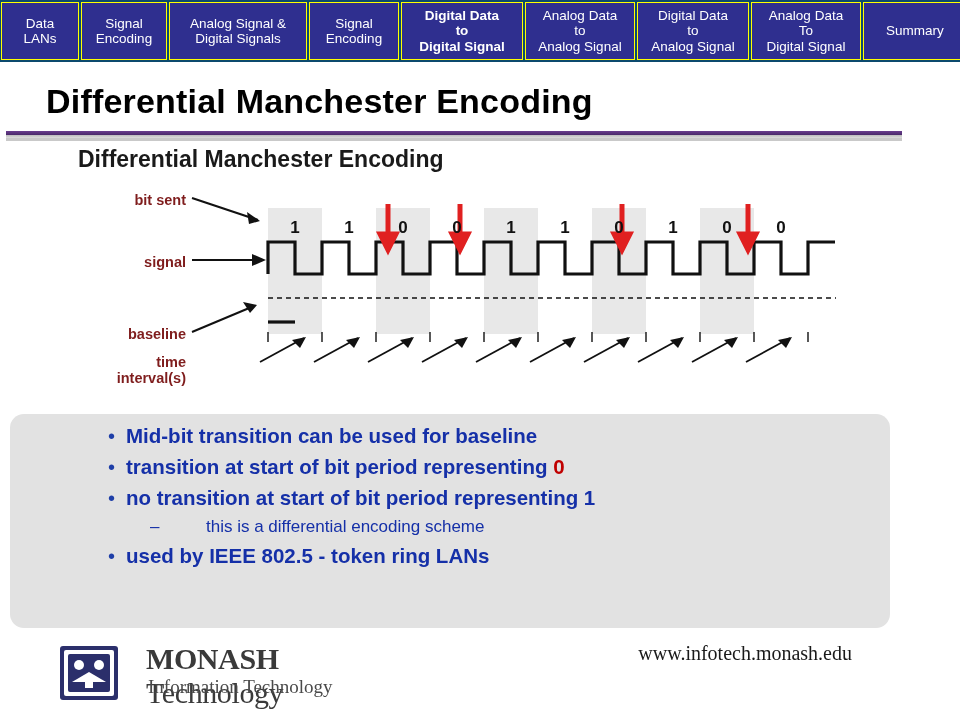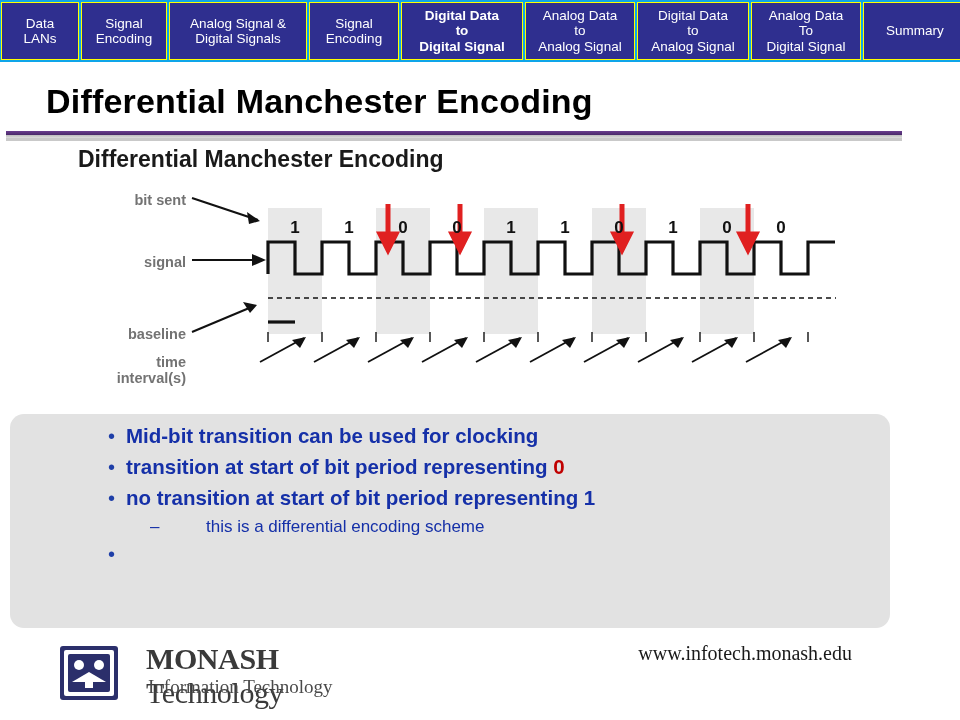--- a/index.html
+++ b/index.html
@@ -15,21 +15,21 @@
     position: relative;
   }
 
   
   .navbar {
     position: absolute;
     left: 0;
     top: 0;
     width: 960px;
     height: 62px;
-    background: #0ea5e9;
+    background: #0c4a6e;
     display: flex;
     align-items: stretch;
     box-sizing: border-box;
   }
   .nav-item {
     background: #2f2f8f;
     color: #ffffff;
     border: 1px solid #ffff00;
     margin: 2px 1px;
     display: flex;
@@ -98,21 +98,21 @@
     left: 42px;
     top: 0px;
     font-size: 23px;
     font-weight: bold;
     color: #1a1a1a;
   }
   .fig-label {
     position: absolute;
     font-size: 14.5px;
     font-weight: bold;
-    color: #737373;
+    color: #7f1d1d;
     text-align: right;
   }
   .lbl-bitsent { left: 58px; top: 46px; width: 92px; }
   .lbl-signal  { left: 58px; top: 108px; width: 92px; }
   .lbl-baseline{ left: 40px; top: 180px; width: 110px; }
   .lbl-time    { left: 46px; top: 208px; width: 104px; }
   .lbl-time2   { left: 46px; top: 224px; width: 104px; }
 
   .fig-svg { position: absolute; left: 0; top: 0; }
 
@@ -371,40 +371,41 @@
   <div class="bit-digit" style="left:627px;">1</div>
   <div class="bit-digit" style="left:681px;">0</div>
   <div class="bit-digit" style="left:735px;">0</div>
 </div>
 
 <div class="bullet-panel"></div>
 <div class="bullets">
 
   <div class="bullet-row">
     <span class="bullet-dot">•</span>
-    <span class="bullet-text">Mid-bit transition can be used for clocking</span>
+    <span class="bullet-text">Mid-bit transition can be used for baseline</span>
   </div>
 
   <div class="bullet-row">
     <span class="bullet-dot">•</span>
     <span class="bullet-text"><span>transition at start of bit period representing  </span><span class="hl">0</span></span>
   </div>
 
   <div class="bullet-row">
     <span class="bullet-dot">•</span>
     <span class="bullet-text">no transition at start of bit period representing 1</span>
   </div>
 
   <div class="sub-row">
     <span class="sub-dash">–</span>
     <span class="sub-text">this is a differential encoding scheme</span>
   </div>
 
   <div class="bullet-row">
     <span class="bullet-dot">•</span>
+    <span class="bullet-text">used by IEEE 802.5  - token ring LANs</span>
   </div>
 </div>
 
 <div class="footer-url">www.infotech.monash.edu</div>
 
 <div class="logo">
   <svg class="logo-shield" width="78" height="64" viewBox="0 0 78 64">
     <rect x="8" y="4" width="58" height="54" rx="3" fill="#2b2f6b"></rect>
     <rect x="12" y="8" width="50" height="46" rx="2" fill="#ffffff"></rect>
     <rect x="16" y="12" width="42" height="38" rx="2" fill="#2b2f6b"></rect>

